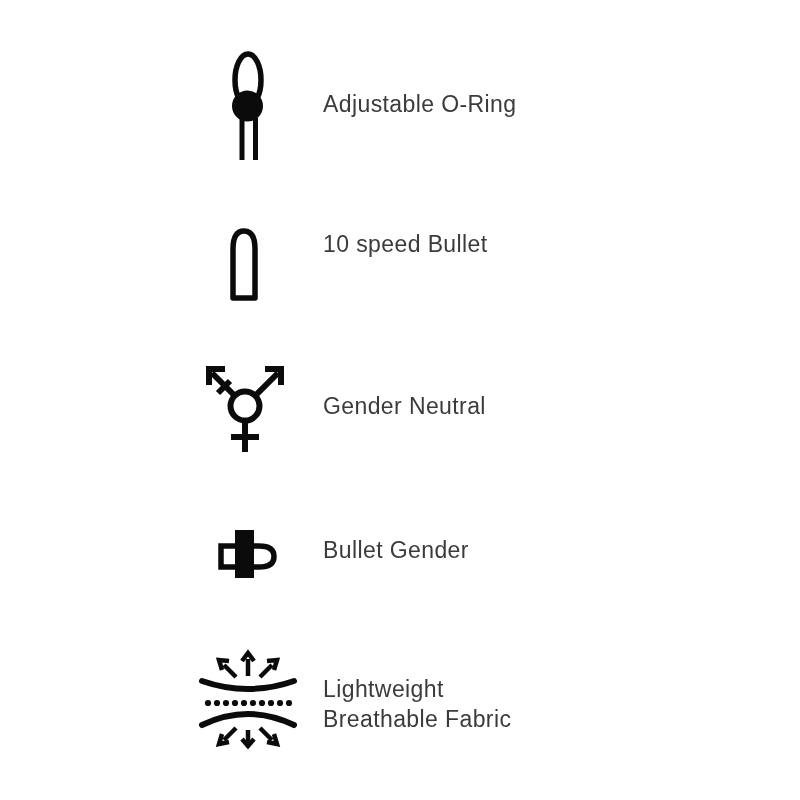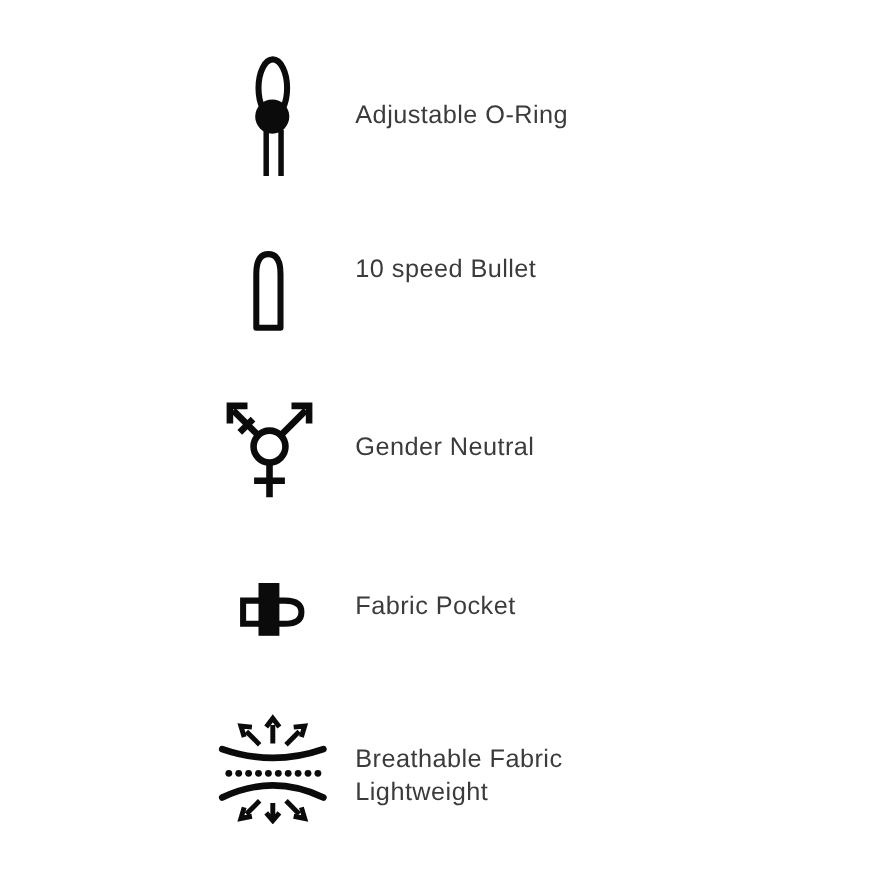--- a/index.html
+++ b/index.html
@@ -86,21 +86,21 @@
       <span>Gender Neutral</span>
     </div>
   </div>
 
   <div>
     <svg id="icon-pocket" class="icon" viewBox="0 0 66 54">
       <path d="M 7 19 L 45 19 Q 60 19 60 29.5 Q 60 40 45 40 L 7 40 Z" fill="none" stroke-width="5.5"></path>
       <rect x="21" y="3" width="19" height="48" fill="#0b0b0b" stroke="none"></rect>
     </svg>
     <div id="label-pocket" class="label">
-      <span>Fabric Pocket</span>
+      <span>Bullet Gender</span>
     </div>
   </div>
 
   <div>
     <svg id="icon-fabric" class="icon" viewBox="0 0 100 100">
 
       <path d="M 4 32 Q 50 48 96 32" fill="none" stroke-width="6" stroke-linecap="round"></path>
       <path d="M 4 76 Q 50 54 96 76" fill="none" stroke-width="6" stroke-linecap="round"></path>
 
       <g fill="#0b0b0b" stroke="none">
@@ -128,18 +128,18 @@
       <g fill="none" stroke-width="4.5">
         <line x1="50" y1="81" x2="50" y2="95"></line>
         <path d="M 44 90 L 50 97 L 56 90"></path>
         <path d="M 38 79 Q 32 85 26 91"></path>
         <path d="M 31 93 L 21 95 L 24 85"></path>
         <path d="M 62 79 Q 68 85 74 91"></path>
         <path d="M 69 93 L 79 95 L 76 85"></path>
       </g>
     </svg>
     <div id="label-fabric" class="label">
+      <span>Lightweight</span>
       <span>Breathable Fabric</span>
-      <span>Lightweight</span>
     </div>
   </div>
 
 </div>
 
 </body></html>

